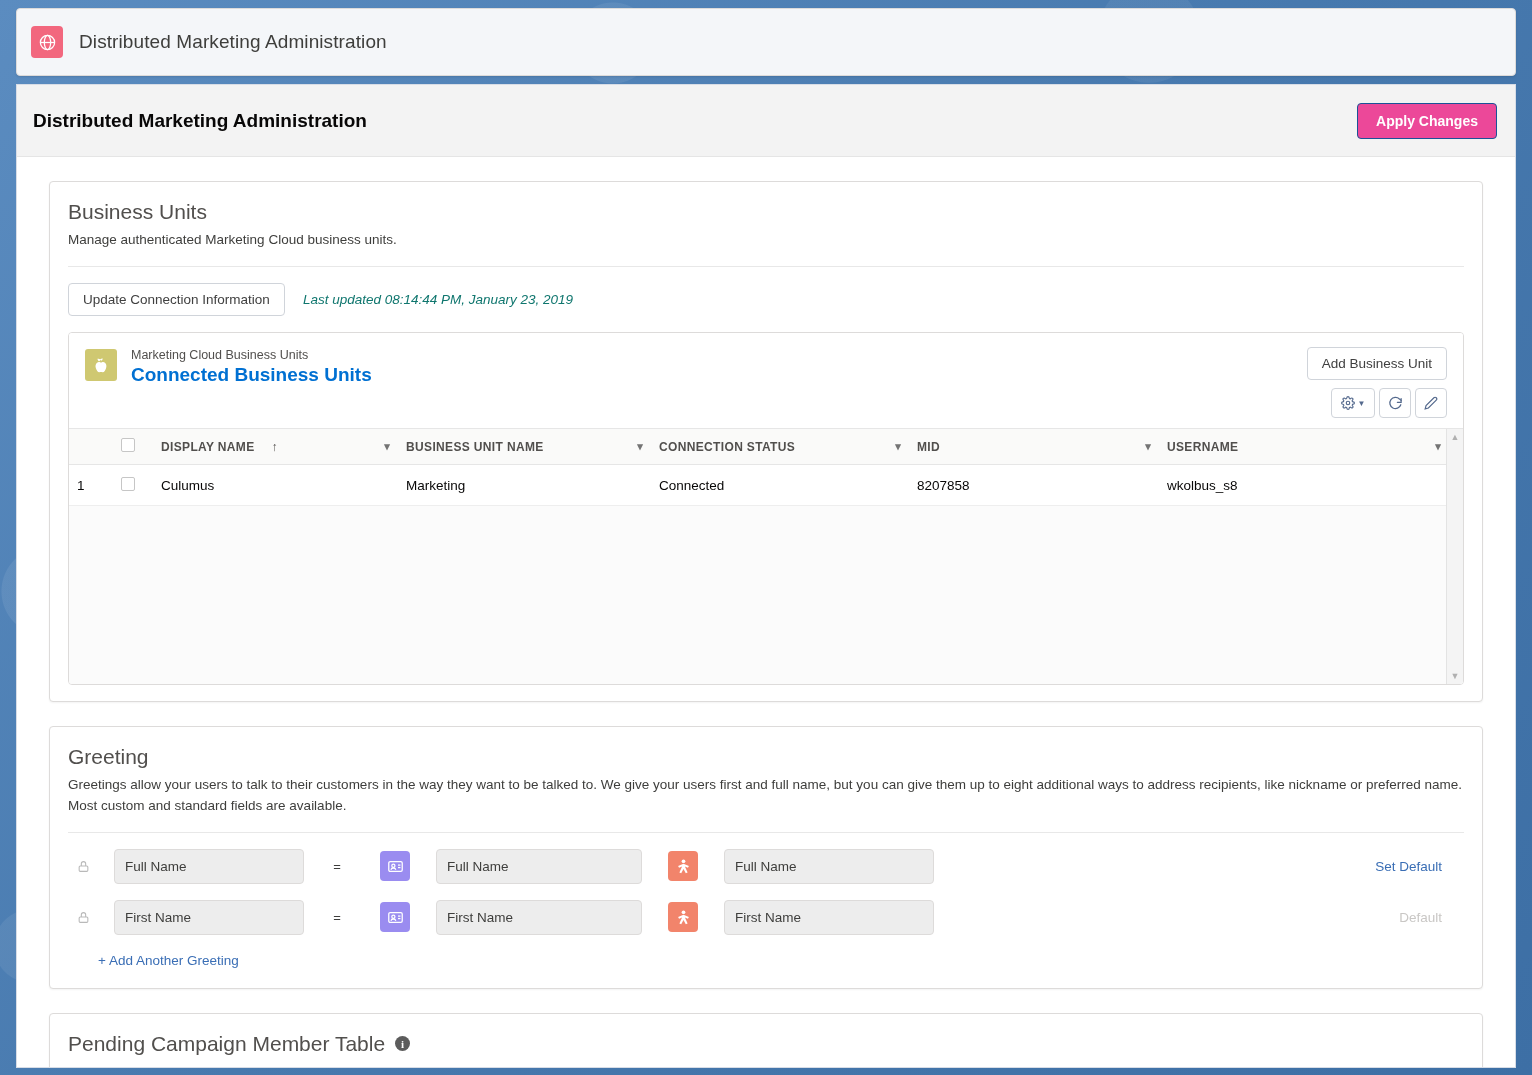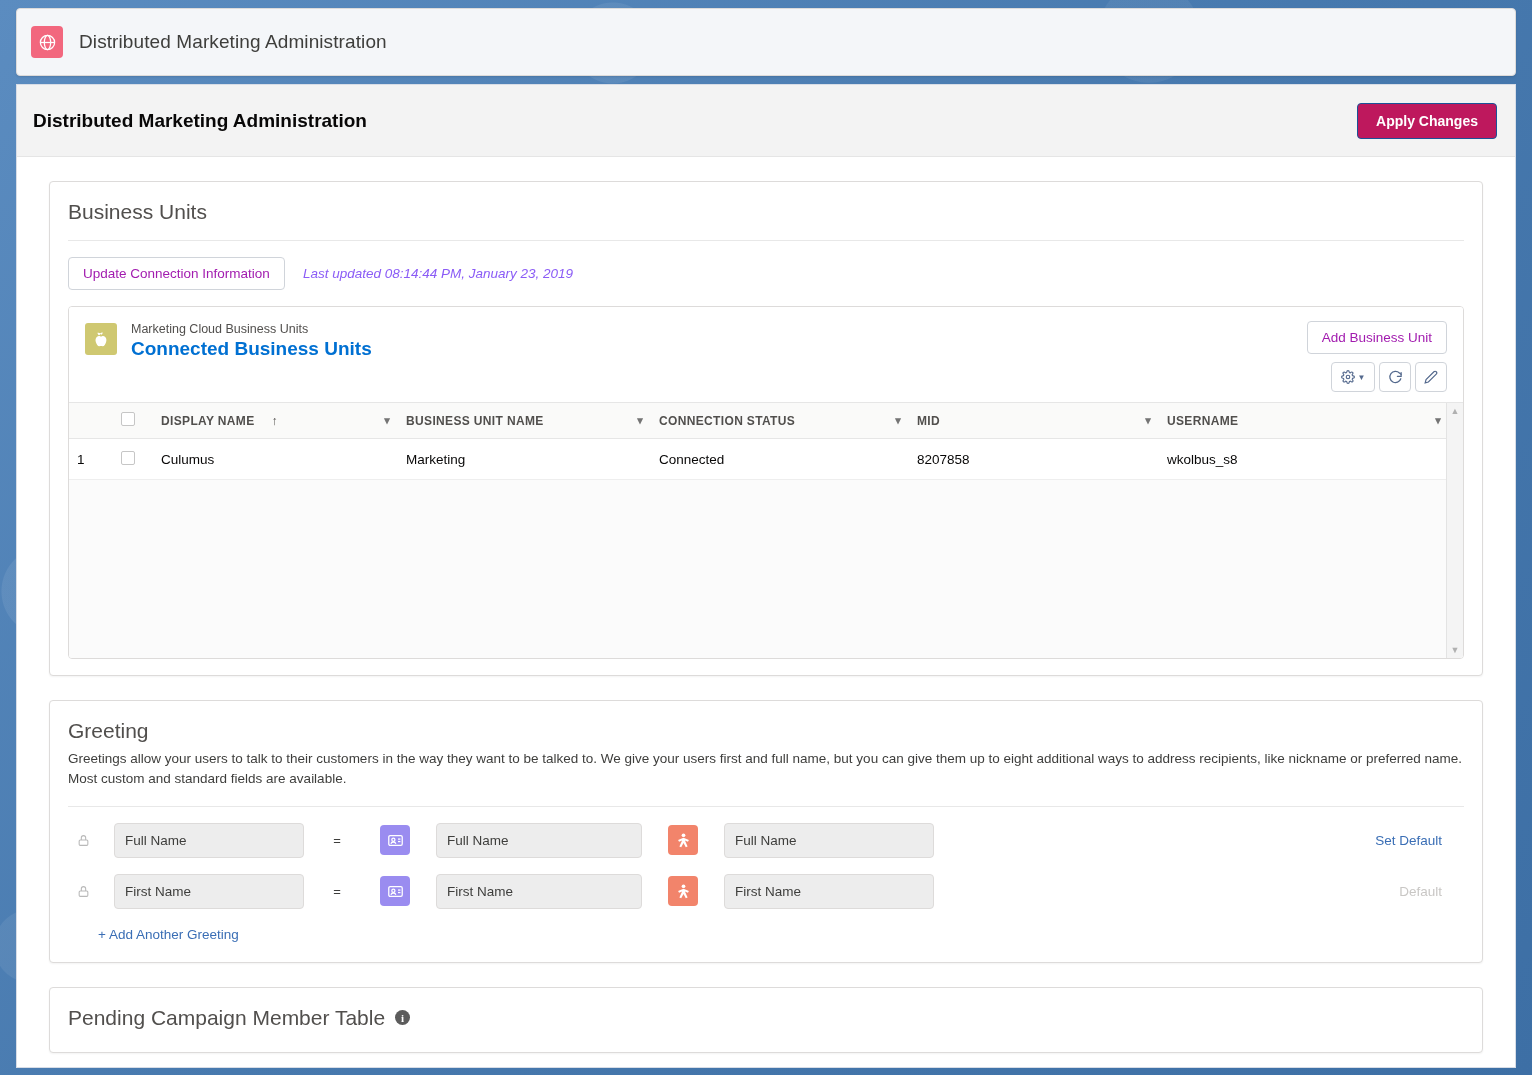--- a/index.html
+++ b/index.html
@@ -66,21 +66,21 @@
     align-items: center;
     justify-content: space-between;
     padding: 0 18px 0 16px;
   }
   .page-title {
     font-size: 19px;
     font-weight: bold;
     color: #080707;
   }
   .btn-primary {
-    background: #be185d;
+    background: #ec4899;
     color: #ffffff;
     border: 1px solid #1b5297;
     border-radius: 4px;
     font-size: 14px;
     font-weight: bold;
     padding: 9px 18px;
     cursor: pointer;
     font-family: "Liberation Sans", sans-serif;
   }
 
@@ -116,29 +116,29 @@
   
   .action-row {
     display: flex; align-items: center;
     gap: 18px;
     padding-top: 16px;
   }
   .btn-neutral {
     background: #fff;
     border: 1px solid #d0d4da;
     border-radius: 4px;
-    color: #a21caf;
+    color: #404040;
     font-size: 13.5px;
     padding: 8px 14px;
     cursor: pointer;
     font-family: "Liberation Sans", sans-serif;
   }
   .last-updated {
     font-size: 13.5px;
-    color: #8b5cf6;
+    color: #0f766e;
     font-style: italic;
   }
 
   
   .listview {
     margin-top: 16px;
     border: 1px solid #dddbda;
     border-radius: 4px;
     background: #fff;
     overflow: hidden;
@@ -302,20 +302,21 @@
 <div class="page">
 
   <div class="page-header">
     <div class="page-title">Distributed Marketing Administration</div>
     <button class="btn-primary">Apply Changes</button>
   </div>
 
   <div class="card">
     <div class="card-pad">
       <div class="sect-title">Business Units</div>
+      <p class="sect-desc">Manage authenticated Marketing Cloud business units.</p>
       <div class="hr"></div>
 
       <div class="action-row">
         <button class="btn-neutral">Update Connection Information</button>
         <span class="last-updated">Last updated 08:14:44 PM, January 23, 2019</span>
       </div>
 
       <div class="listview">
         <div class="lv-head">
           <div class="lv-icon">

